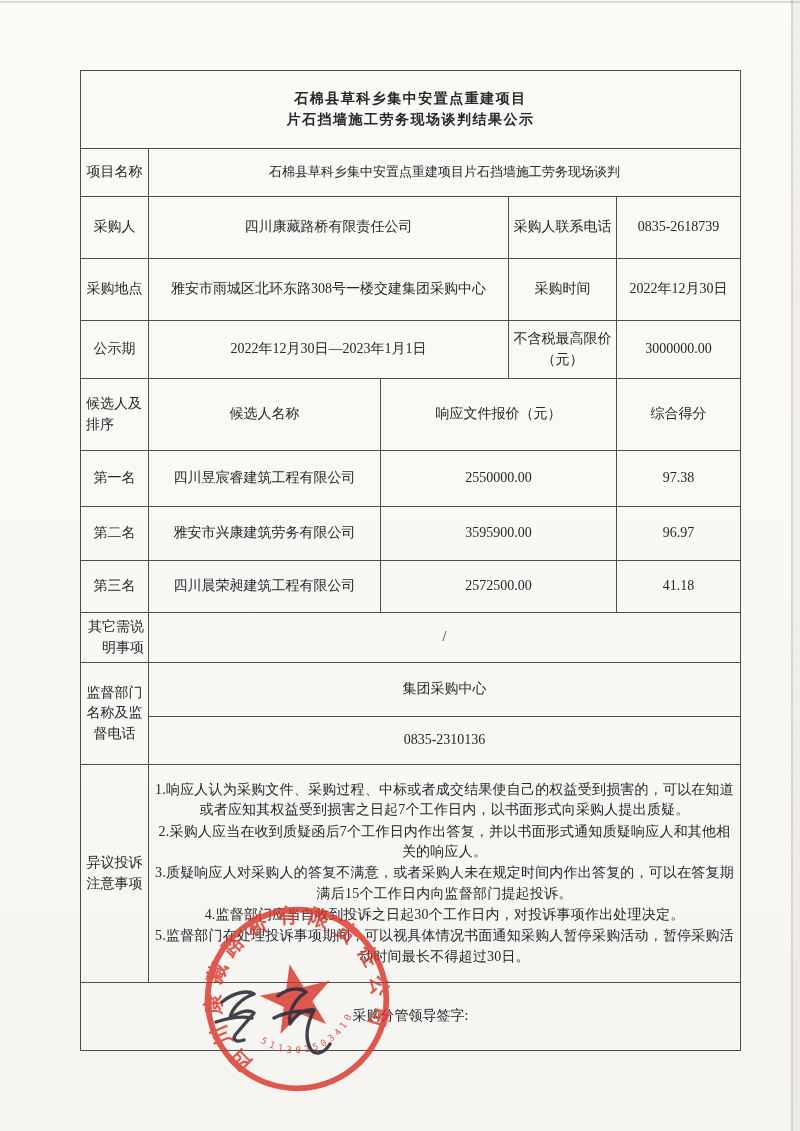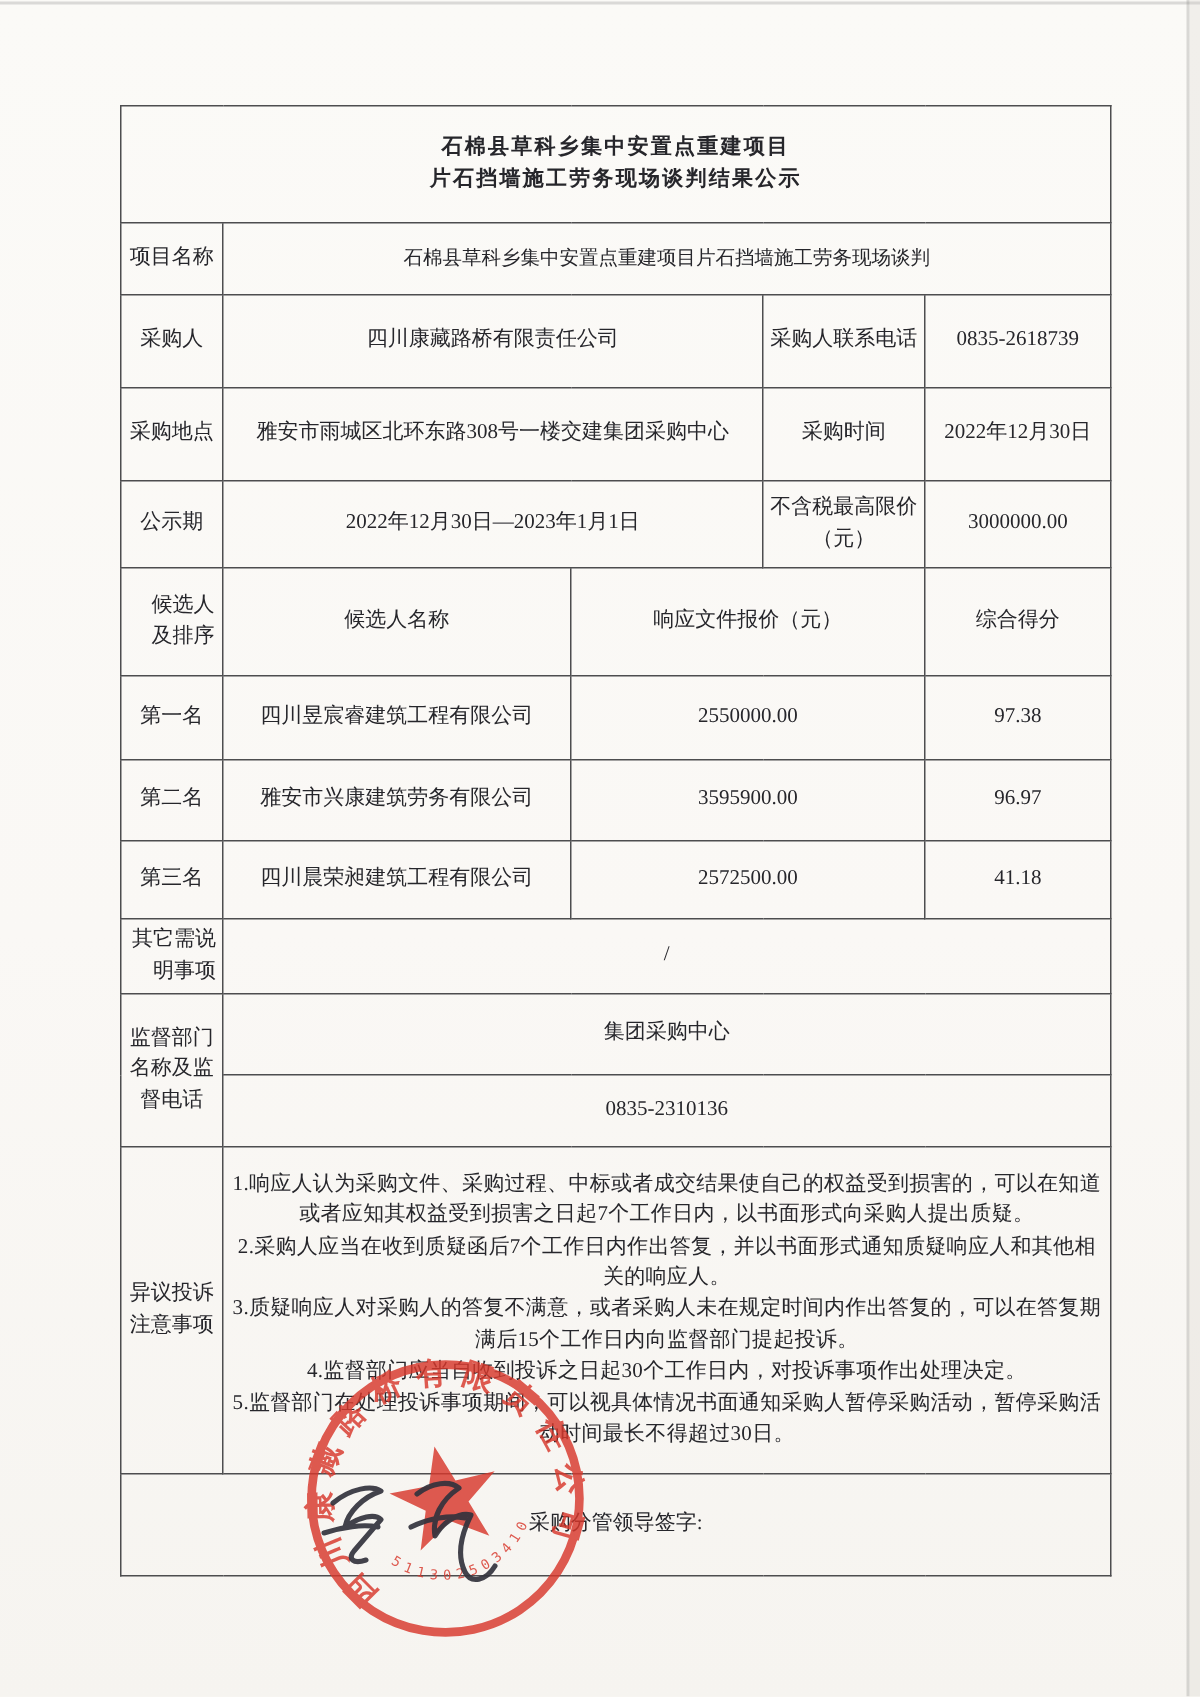--- a/index.html
+++ b/index.html
@@ -115,21 +115,21 @@
     </tr>
 
     <tr class="r-pub">
       <td class="lbl">公示期</td>
       <td colspan="2">2022年12月30日—2023年1月1日</td>
       <td class="lbl">不含税最高限价（元）</td>
       <td>3000000.00</td>
     </tr>
 
     <tr class="r-chead">
-      <td class="lbl" style="text-align:left;padding-left:20px">候选人及排序</td>
+      <td class="lbl" style="text-align:left;padding-left:5px">候选人及排序</td>
       <td>候选人名称</td>
       <td colspan="2">响应文件报价（元）</td>
       <td>综合得分</td>
     </tr>
 
     <tr class="r-c1">
       <td>第一名</td>
       <td>四川昱宸睿建筑工程有限公司</td>
       <td colspan="2">2550000.00</td>
       <td>97.38</td>

